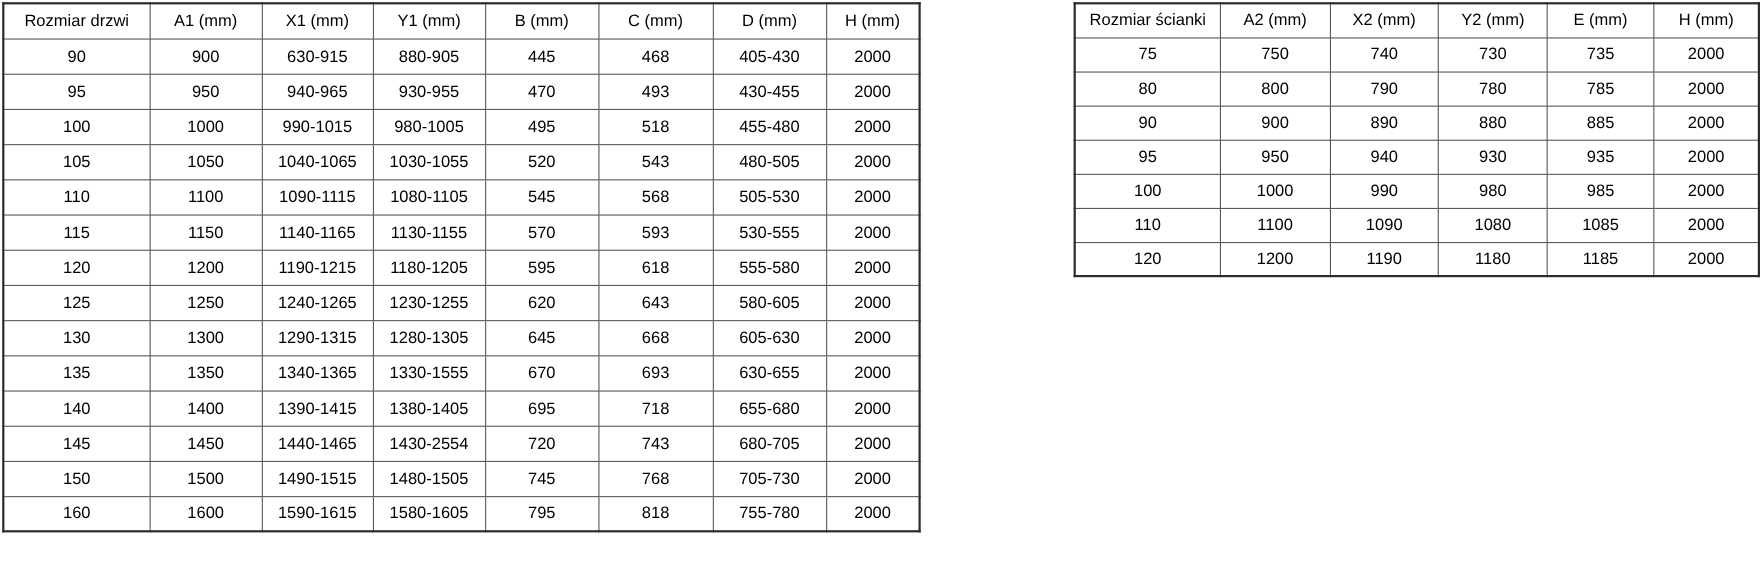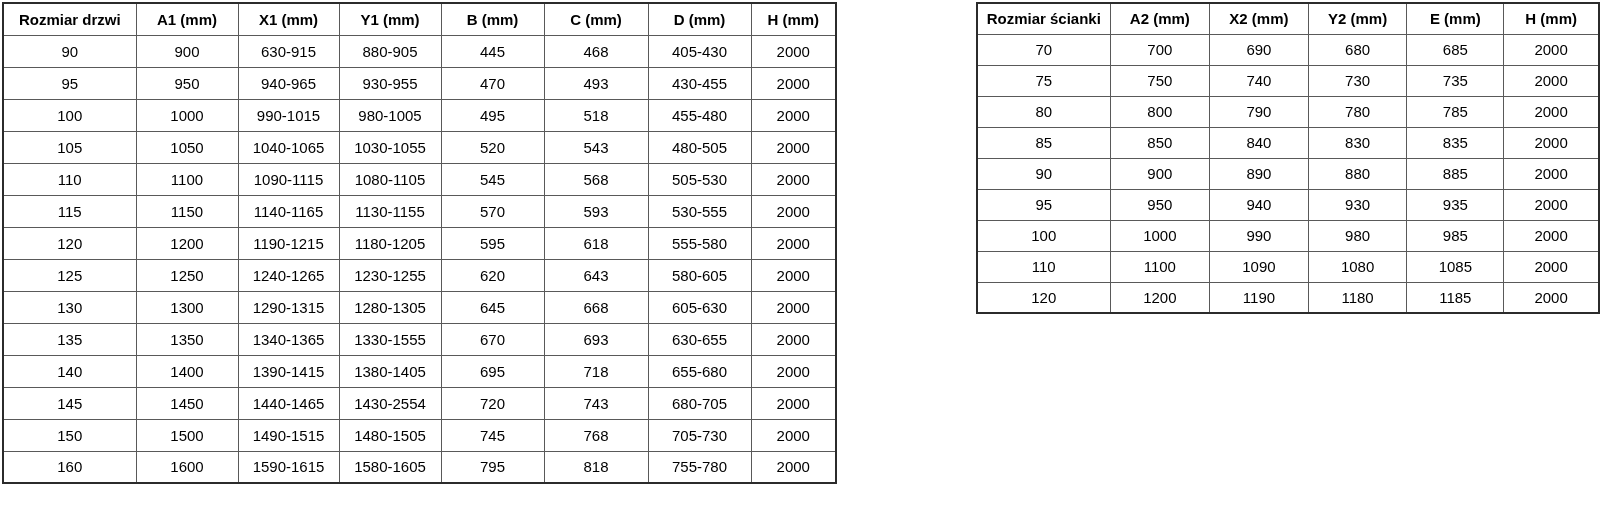--- a/index.html
+++ b/index.html
@@ -27,21 +27,21 @@
   .spec-table th, .spec-table td {
     border: 1px solid #595959;
     text-align: center;
     vertical-align: middle;
     padding: 0;
     font-size: 15px;
     color: #000000;
     white-space: nowrap;
     overflow: hidden;
   }
-  .spec-table th { font-weight: 700; }
+  .spec-table th { font-weight: 400; }
   #door-table tr { height: 32px; }
   #panel-table tr { height: 31px; }
 </style>
 </head>
 <body>
 
 <table id="door-table" class="spec-table">
   <colgroup>
     <col style="width:133px">
       <col style="width:102px">
@@ -222,52 +222,36 @@
         <th>Rozmiar ścianki</th>
         <th>A2 (mm)</th>
         <th>X2 (mm)</th>
         <th>Y2 (mm)</th>
         <th>E (mm)</th>
         <th>H (mm)</th>
       </tr>
   </thead>
   <tbody>
       <tr>
-        <td>70</td>
-        <td>700</td>
-        <td>690</td>
-        <td>680</td>
-        <td>685</td>
-        <td>2000</td>
-      </tr>
-      <tr>
         <td>75</td>
         <td>750</td>
         <td>740</td>
         <td>730</td>
         <td>735</td>
         <td>2000</td>
       </tr>
       <tr>
         <td>80</td>
         <td>800</td>
         <td>790</td>
         <td>780</td>
         <td>785</td>
         <td>2000</td>
       </tr>
       <tr>
-        <td>85</td>
-        <td>850</td>
-        <td>840</td>
-        <td>830</td>
-        <td>835</td>
-        <td>2000</td>
-      </tr>
-      <tr>
         <td>90</td>
         <td>900</td>
         <td>890</td>
         <td>880</td>
         <td>885</td>
         <td>2000</td>
       </tr>
       <tr>
         <td>95</td>
         <td>950</td>

